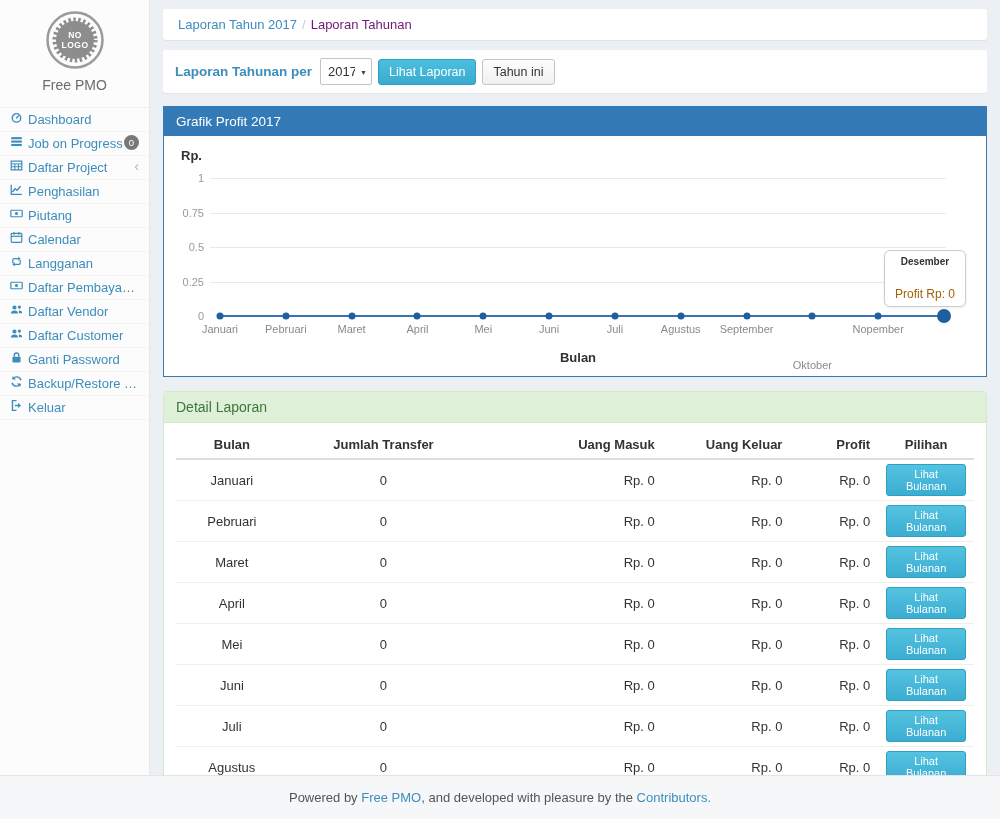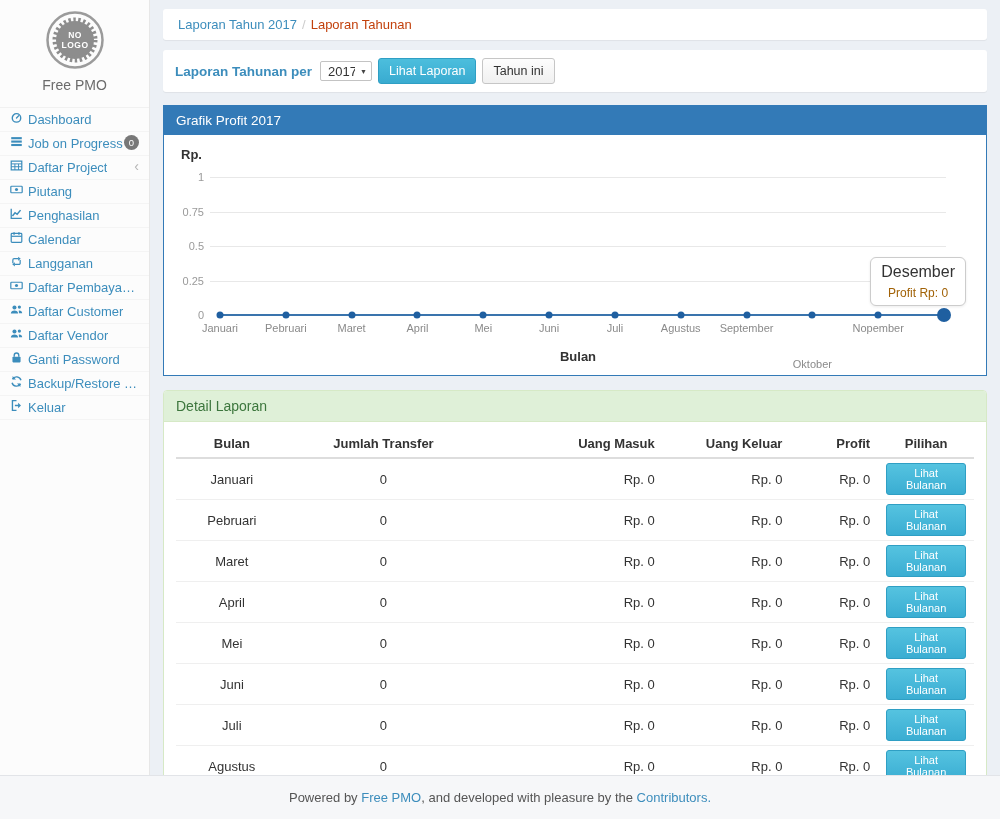--- a/index.html
+++ b/index.html
@@ -45,28 +45,28 @@
 
   
   .content { flex:1; padding:9px 13px 0; min-width:0; }
   .box {
     background:#fff; border-radius:3px;
     box-shadow:0 1px 1px rgba(0,0,0,0.06);
   }
   .breadcrumb-box { padding:8px 15px; font-size:13px; margin-bottom:10px; }
   .bc-link { color:#3c8dbc; text-decoration:none; }
   .bc-sep { color:#ccc; padding:0 5px; }
-  .bc-current { color:#c2410c;margin-top:28px; }
+  .bc-current { color:#701a75;margin-top:28px; }
 
   .filter-box { padding:8px 12px; display:flex; align-items:center; margin-bottom:13px; }
   .filter-label { font-weight:bold; color:#3c8dbc; font-size:13.5px; margin-right:8px;text-align:right; }
   .select-wrap { position:relative; display:inline-block; margin-right:6px; }
   .select-wrap select {
     appearance:none; -webkit-appearance:none;
-    width:52px; height:20px; padding:2px 16px 2px 7px;
+    width:52px; height:27px; padding:2px 16px 2px 7px;
     font-size:13px; font-family:"Liberation Sans", sans-serif;
     border:1px solid #c3c3c3; border-radius:2px; background:#fff; color:#333;
   }
   .caret-down {
     position:absolute; right:5px; top:50%; transform:translateY(-50%);
     pointer-events:none; font-size:7px; color:#444;
   }
   .caret-down::before { content:"▼"; }
   .btn {
     display:inline-block; border-radius:3px; font-size:12.5px;
@@ -110,21 +110,21 @@
   .x-axis-title {
     position:absolute; left:46px; right:40px; bottom:11px;
     text-align:center; font-weight:bold; font-size:13px; color:#333;
   }
   .chart-tooltip {
     position:absolute; right:20px; bottom:69px; z-index:5;
     background:#fff; border:1px solid #ccc; border-radius:6px;
     padding:5px 10px; text-align:center;
     box-shadow:0 1px 3px rgba(0,0,0,0.08);
   }
-  .tt-title { font-size:16px; font-weight:normal; color:#333; margin-bottom:5px; }
+  .tt-title { font-size:10px; font-weight:bold; color:#333; margin-bottom:20px; }
   .tt-value { font-size:12px; color:#a16207; white-space:nowrap; }
 
   
   .detail-panel { border:1px solid #d6e9c6; border-radius:4px; background:#fff; overflow:hidden; }
   .detail-header {
     background:#dff0d8; color:#3c763d; font-size:14px;
     padding:7px 12px; border-bottom:1px solid #d6e9c6;
   }
   .detail-body { padding:8px 12px 12px; }
   table { width:100%; border-collapse:collapse; font-size:13px; color:#333; }
@@ -192,34 +192,34 @@
                 <path d="M1.5 2.5h13v11h-13z" fill="none" stroke="currentColor" stroke-width="1.5"></path>
                 <path d="M1.5 6h13M1.5 9.5h13M6 6v7.5M10.5 6v7.5" stroke="currentColor" stroke-width="1.2" fill="none"></path>
               </svg>
             </span>
             <span class="mi-label">Daftar Project</span>
             <span class="mi-chevron">‹</span>
           </a>
           <a class="menu-item" href="#">
             <span class="mi-icon">
               <svg viewBox="0 0 16 16" width="13" height="13">
+                <path d="M1.5 2v12h13" stroke="currentColor" stroke-width="1.6" fill="none"></path>
+                <path d="M3 11l3.2-4 2.6 2 4.2-5.2" stroke="currentColor" stroke-width="1.8" fill="none"></path>
+              </svg>
+            </span>
+            <span class="mi-label">Penghasilan</span>
+          </a>
+          <a class="menu-item" href="#">
+            <span class="mi-icon">
+              <svg viewBox="0 0 16 16" width="13" height="13">
                 <rect x="1" y="4" width="14" height="8" rx="1" fill="none" stroke="currentColor" stroke-width="1.5"></rect>
                 <circle cx="8" cy="8" r="1.9" fill="currentColor"></circle>
               </svg>
             </span>
             <span class="mi-label">Piutang</span>
-          </a>
-          <a class="menu-item" href="#">
-            <span class="mi-icon">
-              <svg viewBox="0 0 16 16" width="13" height="13">
-                <path d="M1.5 2v12h13" stroke="currentColor" stroke-width="1.6" fill="none"></path>
-                <path d="M3 11l3.2-4 2.6 2 4.2-5.2" stroke="currentColor" stroke-width="1.8" fill="none"></path>
-              </svg>
-            </span>
-            <span class="mi-label">Penghasilan</span>
           </a>
           <a class="menu-item" href="#">
             <span class="mi-icon">
               <svg viewBox="0 0 16 16" width="13" height="13">
                 <rect x="1.5" y="3" width="13" height="11" rx="1" fill="none" stroke="currentColor" stroke-width="1.5"></rect>
                 <path d="M1.5 6.5h13" stroke="currentColor" stroke-width="1.5"></path>
                 <path d="M5 1.5v3M11 1.5v3" stroke="currentColor" stroke-width="1.7"></path>
               </svg>
             </span>
             <span class="mi-label">Calendar</span>
@@ -246,32 +246,32 @@
           </a>
           <a class="menu-item" href="#">
             <span class="mi-icon">
               <svg viewBox="0 0 16 16" width="13" height="13">
                 <circle cx="5.5" cy="5.5" r="2.5" fill="currentColor"></circle>
                 <path d="M1 13c0-2.4 2-3.8 4.5-3.8S10 10.6 10 13z" fill="currentColor"></path>
                 <circle cx="11.5" cy="5" r="2" fill="currentColor"></circle>
                 <path d="M10.8 9.2c2.4-.3 4.2 1.2 4.2 3.3h-4z" fill="currentColor"></path>
               </svg>
             </span>
-            <span class="mi-label">Daftar Customer</span>
+            <span class="mi-label">Daftar Vendor</span>
           </a>
           <a class="menu-item" href="#">
             <span class="mi-icon">
               <svg viewBox="0 0 16 16" width="13" height="13">
                 <circle cx="5.5" cy="5.5" r="2.5" fill="currentColor"></circle>
                 <path d="M1 13c0-2.4 2-3.8 4.5-3.8S10 10.6 10 13z" fill="currentColor"></path>
                 <circle cx="11.5" cy="5" r="2" fill="currentColor"></circle>
                 <path d="M10.8 9.2c2.4-.3 4.2 1.2 4.2 3.3h-4z" fill="currentColor"></path>
               </svg>
             </span>
-            <span class="mi-label">Daftar Vendor</span>
+            <span class="mi-label">Daftar Customer</span>
           </a>
           <a class="menu-item" href="#">
             <span class="mi-icon">
               <svg viewBox="0 0 16 16" width="13" height="13">
                 <rect x="3" y="7" width="10" height="7" rx="1" fill="currentColor"></rect>
                 <path d="M5.2 7V5.2a2.8 2.8 0 0 1 5.6 0V7" fill="none" stroke="currentColor" stroke-width="1.7"></path>
               </svg>
             </span>
             <span class="mi-label">Ganti Password</span>
           </a>

